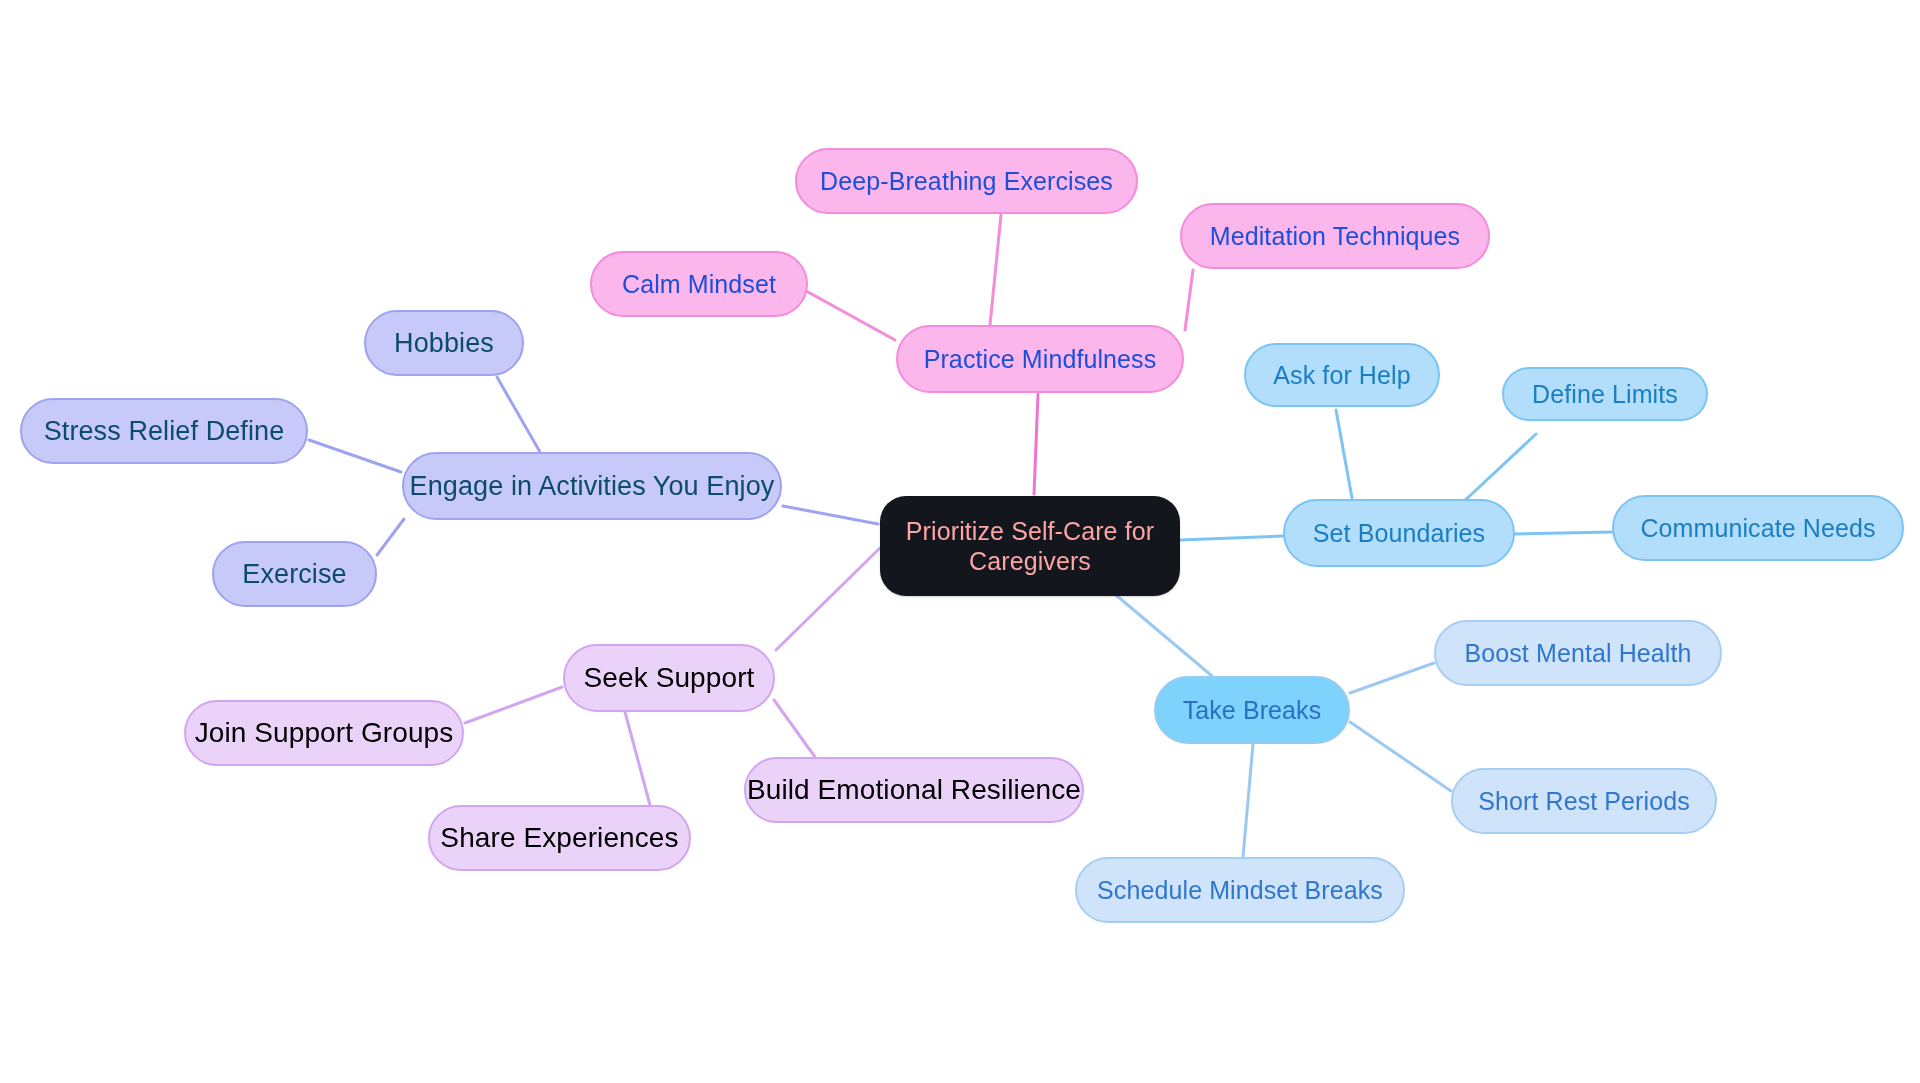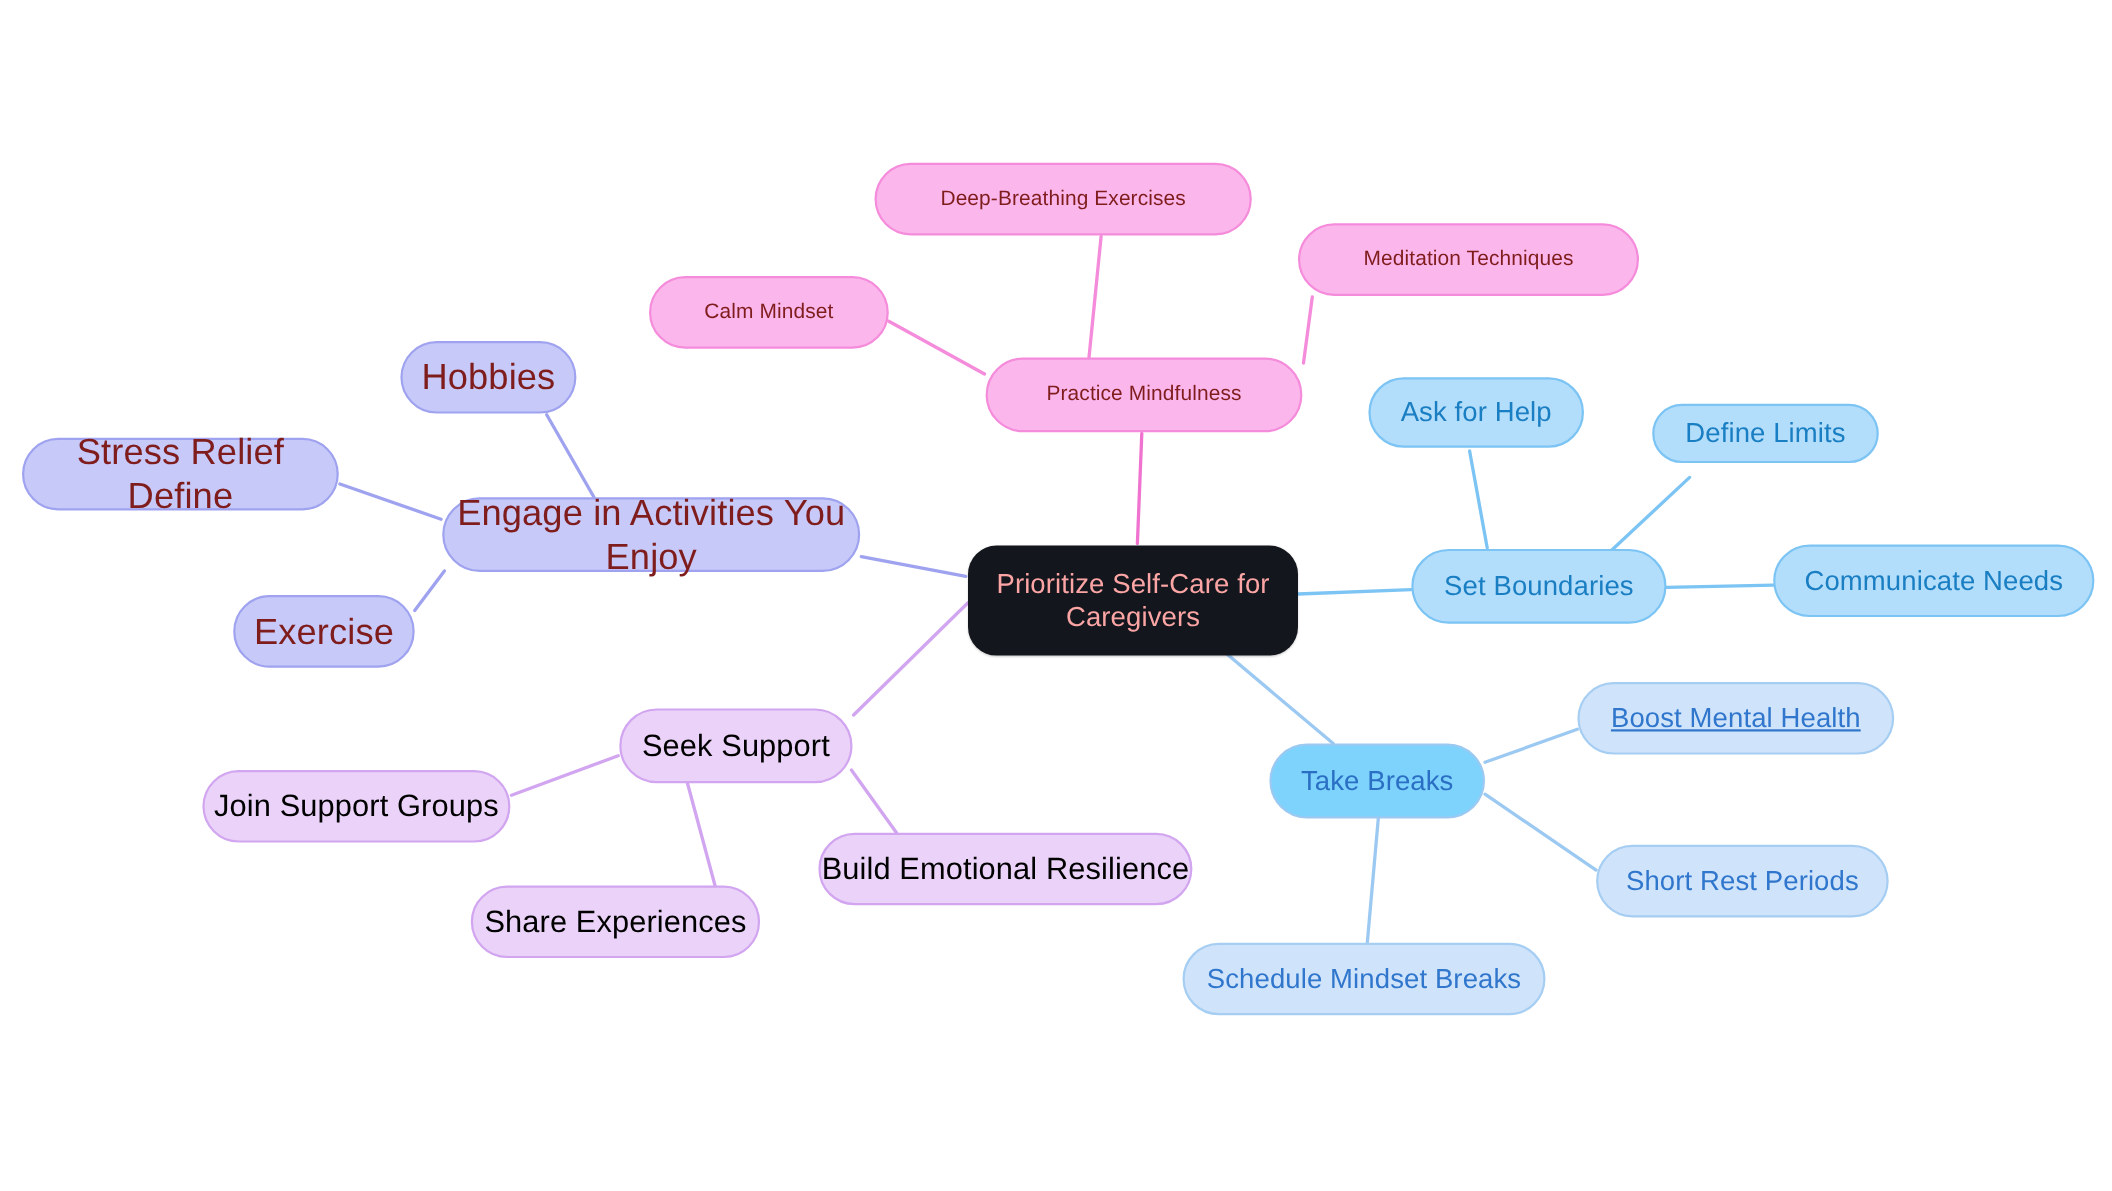--- a/index.html
+++ b/index.html
@@ -44,28 +44,28 @@
     border-radius: 26px;
     border-width: 0px;
     background: #14161d;
     color: #fca5a5;
     font-size: 25px;
     box-shadow: 0 1px 2px rgba(0,0,0,0.18);
   }
   .n-periwinkle {
     background: #c7c9f9;
     border-color: #9fa3ef;
-    color: #7f1d1d;
-    font-size: 33px;
+    color: #0c4a6e;
+    font-size: 27px;
   }
   .n-pink-strong {
     background: #fbb6ec;
     border-color: #f58bdb;
-    color: #7f1d1d;
-    font-size: 19px;
+    color: #1d4ed8;
+    font-size: 25px;
   }
   .n-purple {
     background: #ead2f8;
     border-color: #d2a5f0;
     color: #000000;
     font-size: 28px;
   }
   .n-cyan-mid {
     background: #b2ddfb;
     border-color: #7cc4f4;
@@ -124,17 +124,17 @@
       <div class="node n-periwinkle" style="left: 212px; top: 541px; width: 165px; height: 66px;">Exercise</div>
       <div class="node n-purple" style="left: 563px; top: 644px; width: 212px; height: 68px;">Seek Support</div>
       <div class="node n-purple" style="left: 184px; top: 700px; width: 280px; height: 66px;">Join Support Groups</div>
       <div class="node n-purple" style="left: 428px; top: 805px; width: 263px; height: 66px;">Share Experiences</div>
       <div class="node n-purple" style="left: 744px; top: 757px; width: 340px; height: 66px;">Build Emotional Resilience</div>
       <div class="node n-cyan-mid" style="left: 1283px; top: 499px; width: 232px; height: 68px;">Set Boundaries</div>
       <div class="node n-cyan-mid" style="left: 1244px; top: 343px; width: 196px; height: 64px;">Ask for Help</div>
       <div class="node n-cyan-mid" style="left: 1502px; top: 367px; width: 206px; height: 54px;">Define Limits</div>
       <div class="node n-cyan-mid" style="left: 1612px; top: 495px; width: 292px; height: 66px;">Communicate Needs</div>
       <div class="node n-cyan-soft" style="left: 1154px; top: 676px; width: 196px; height: 68px;">Take Breaks</div>
-      <div class="node n-cyan-pale" style="left: 1434px; top: 620px; width: 288px; height: 66px; text-decoration: underline;">Boost Mental Health</div>
+      <div class="node n-cyan-pale" style="left: 1434px; top: 620px; width: 288px; height: 66px;">Boost Mental Health</div>
       <div class="node n-cyan-pale" style="left: 1451px; top: 768px; width: 266px; height: 66px;">Short Rest Periods</div>
       <div class="node n-cyan-pale" style="left: 1075px; top: 857px; width: 330px; height: 66px;">Schedule Mindset Breaks</div>
     </div>
 </div>
 
 </body></html>

